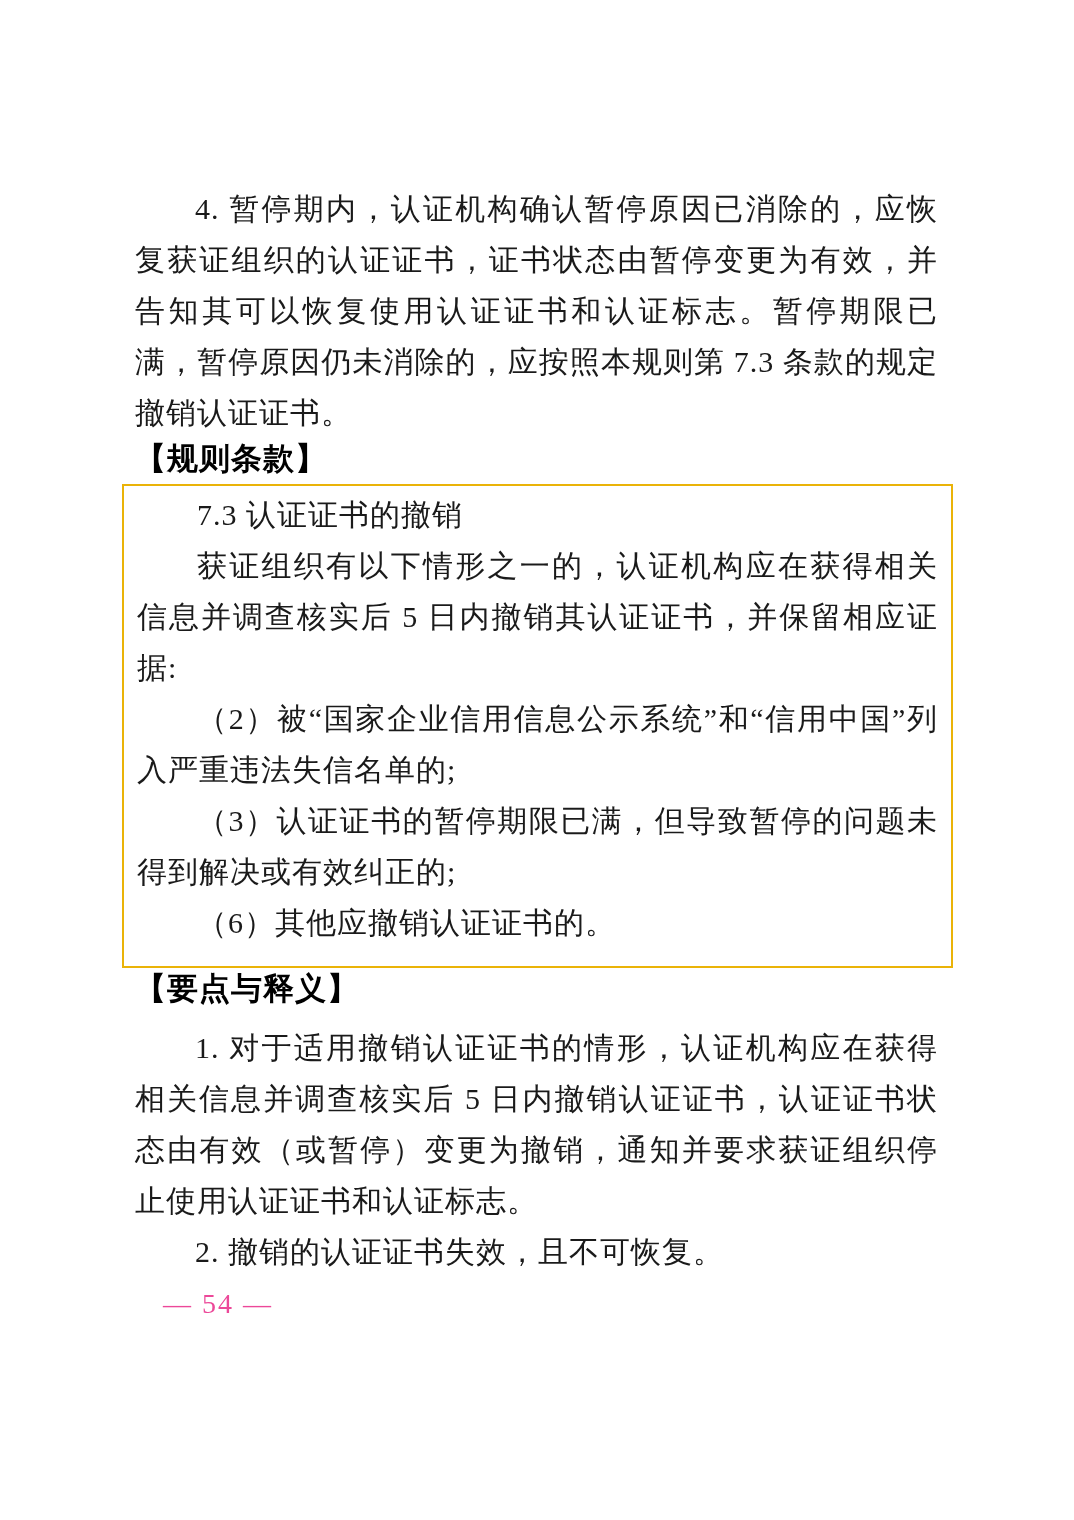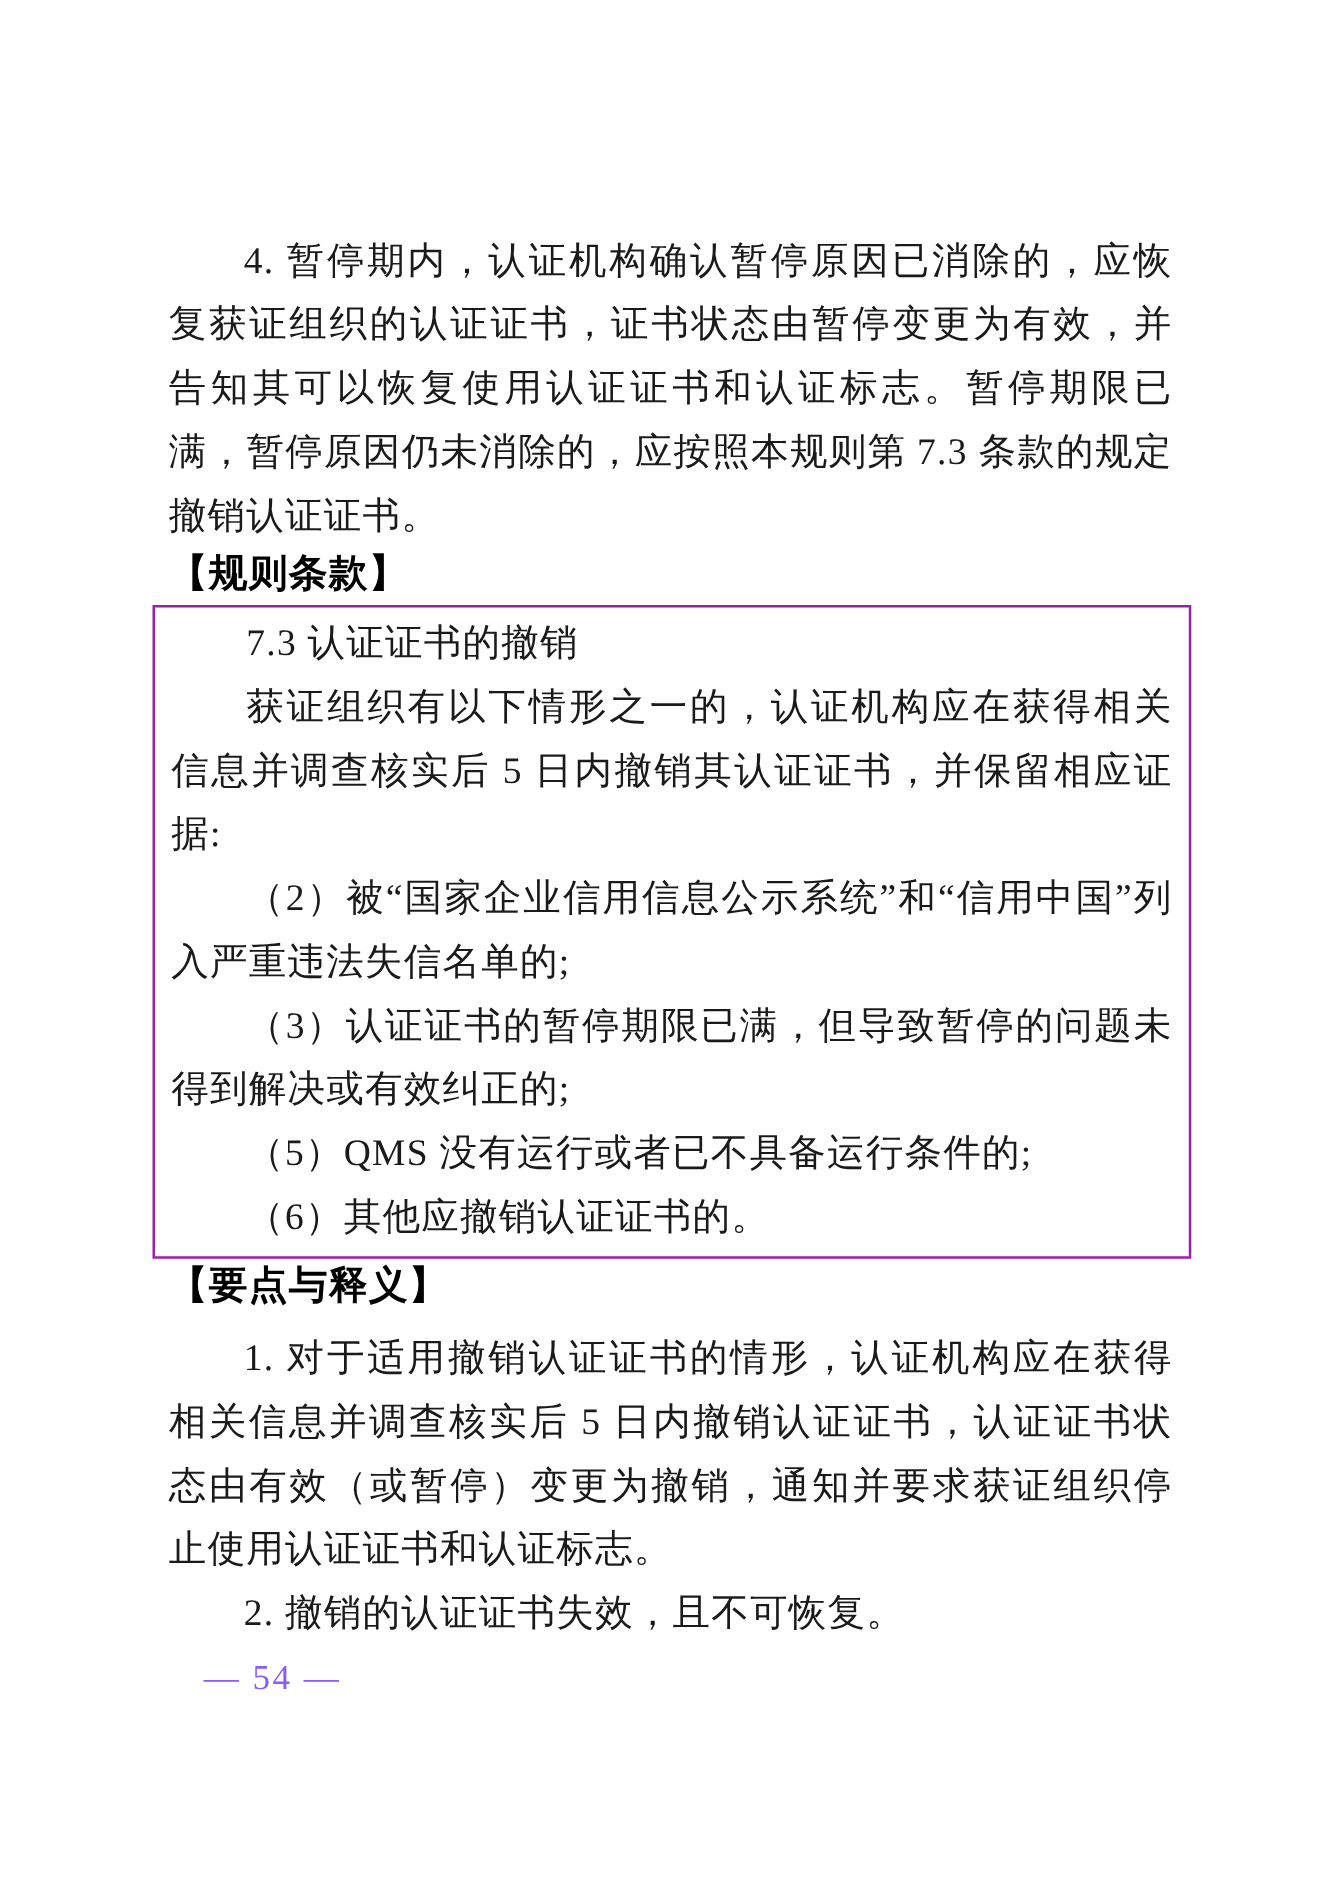--- a/index.html
+++ b/index.html
@@ -40,57 +40,56 @@
     color: #000000;
     letter-spacing: 1px;
   }
   .rule-heading {
     margin-top: 56px;
   }
   .rule-box {
     margin-top: 5px;
     margin-left: -13px;
     margin-right: -15px;
-    border: 2px solid #a21caf;
-    padding: 3px 13px 6px 13px;
+    border: 2px solid #eab308;
+    padding: 3px 13px 18px 13px;
     background: #ffffff;
   }
   .rule-box p.body-text {
     margin: 0;
   }
   .points-heading {
     margin-top: 9px;
   }
   .points-block {
     margin-top: 13px;
   }
   .page-footer {
     margin: 9px 0 0 28px;
     font-size: 28px;
     line-height: 36px;
-    color: #8b5cf6;
+    color: #ec4899;
     letter-spacing: 2px;
   }
 </style>
 </head>
 <body>
 
 <div class="page">
   <div class="content">
 
     <p class="body-text">4. 暂停期内，认证机构确认暂停原因已消除的，应恢复获证组织的认证证书，证书状态由暂停变更为有效，并告知其可以恢复使用认证证书和认证标志。暂停期限已满，暂停原因仍未消除的，应按照本规则第 7.3 条款的规定撤销认证证书。</p>
 
     <h2 class="section-heading rule-heading">【规则条款】</h2>
 
     <div class="rule-box">
       <p class="body-text">7.3 认证证书的撤销</p>
       <p class="body-text">获证组织有以下情形之一的，认证机构应在获得相关信息并调查核实后 5 日内撤销其认证证书，并保留相应证据:</p>
       <p class="body-text">（2）被“国家企业信用信息公示系统”和“信用中国”列入严重违法失信名单的;</p>
       <p class="body-text">（3）认证证书的暂停期限已满，但导致暂停的问题未得到解决或有效纠正的;</p>
-      <p class="body-text">（5）QMS 没有运行或者已不具备运行条件的;</p>
       <p class="body-text">（6）其他应撤销认证证书的。</p>
     </div>
 
     <h2 class="section-heading points-heading">【要点与释义】</h2>
 
     <div class="points-block">
       <p class="body-text">1. 对于适用撤销认证证书的情形，认证机构应在获得相关信息并调查核实后 5 日内撤销认证证书，认证证书状态由有效（或暂停）变更为撤销，通知并要求获证组织停止使用认证证书和认证标志。</p>
       <p class="body-text">2. 撤销的认证证书失效，且不可恢复。</p>
     </div>
 

